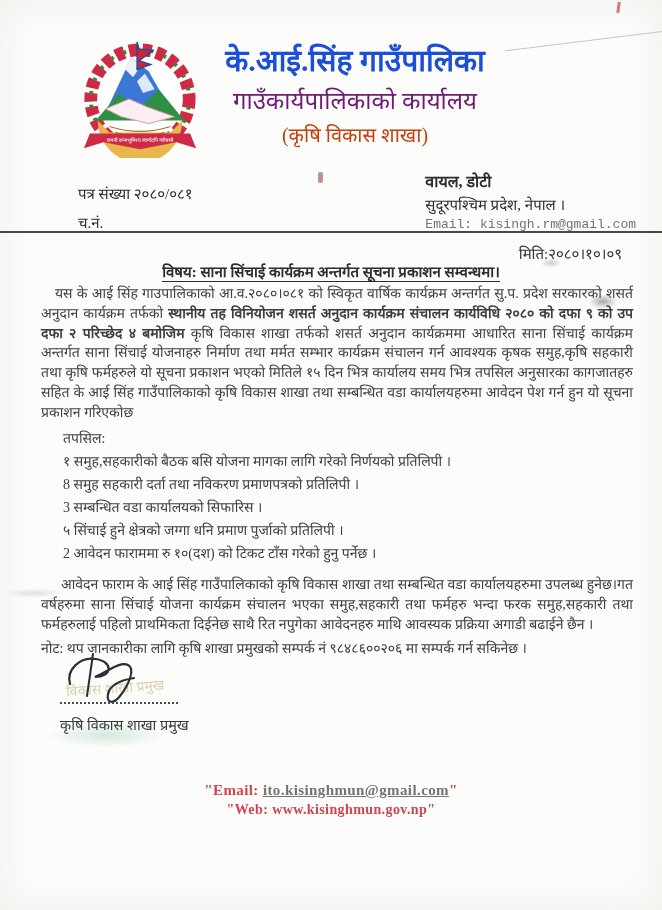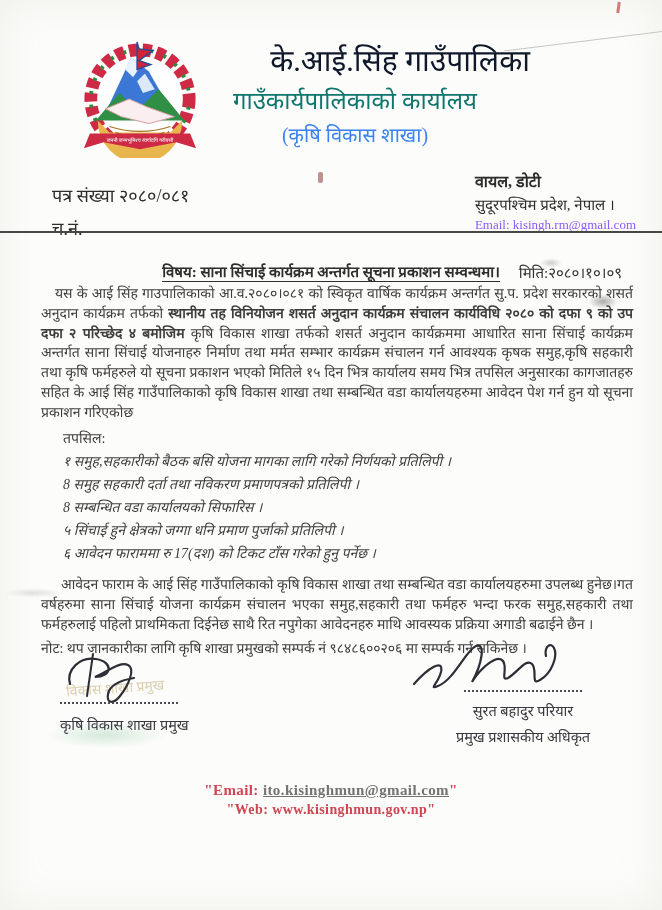--- a/index.html
+++ b/index.html
@@ -2,41 +2,41 @@
 <html><head>
 <meta charset="utf-8">
 <style>
   html,body{margin:0;padding:0;background:#e9e9e7;}
   .page{position:relative;width:662px;height:910px;background:#fcfcfa;margin:0 auto;
         font-family:"Liberation Serif","DejaVu Serif",serif;color:#3f3e3c;overflow:hidden;
         box-shadow:inset 0 0 40px rgba(180,178,170,.18);}
   
   .logo{position:absolute;left:76px;top:38px;width:128px;height:120px;}
   .titles{position:absolute;left:180px;top:44px;width:350px;text-align:center;line-height:1.15;}
-  .t1{font-size:30px;color:#0f172a;font-weight:400;text-align:right;}
-  .t2{font-size:24px;color:#0f766e;margin-top:9px;}
-  .t3{font-size:20px;color:#3b82f6;margin-top:9px;}
+  .t1{font-size:30px;color:#1d4ed8;font-weight:700;}
+  .t2{font-size:24px;color:#701a75;margin-top:9px;}
+  .t3{font-size:20px;color:#c2410c;margin-top:9px;}
   
-  .meta-left{position:absolute;left:52px;top:183px;font-size:18px;color:#2d2d2d;}
+  .meta-left{position:absolute;left:78px;top:183px;font-size:15px;color:#2d2d2d;}
   .meta-left .l2{margin-top:9px;}
   .meta-right{position:absolute;right:26px;top:170px;color:#2d2d2d;}
   .mr-place{font-size:16px;font-weight:600;}
   .mr-prov{font-size:15px;margin-top:2px;}
-  .mr-email{font-size:13px;margin-top:3px;font-family:Liberation Serif, serif;color:#8b5cf6;}
+  .mr-email{font-size:13px;margin-top:3px;font-family:Liberation Mono, monospace;color:#737373;}
   .rule{position:absolute;left:0;top:231px;width:662px;height:2px;background:#474747;}
-  .date-line{position:absolute;right:40px;top:243px;font-size:15px;color:#333;margin-top:19px;}
+  .date-line{position:absolute;right:40px;top:243px;font-size:15px;color:#333;}
   .subject{position:absolute;left:0;top:261px;width:100%;text-align:center;font-size:15px;font-weight:700;color:#2e2e2e;}
   .subject span{border-bottom:1.6px solid #2e2e2e;padding-bottom:1px;}
   
   .body{position:absolute;left:41px;top:284px;width:592px;font-size:14px;line-height:19.8px;color:#3f3e3c;}
   .p{text-align:justify;text-indent:14px;}
   .bold-mid{font-weight:700;}
   .tapasil{margin:6px 0 2px 22px;}
   .items{margin-left:22px;}
-  .items div{margin-top:3.2px;font-style:italic;}
+  .items div{margin-top:3.2px;}
   .p2{margin-top:12px;text-align:justify;text-indent:20px;}
   .note{margin-top:4px;}
   
   .sig-left{position:absolute;left:60px;top:644px;width:210px;}
   .sig-right{position:absolute;right:24px;top:634px;width:230px;text-align:center;}
   .sig-scrawl{display:block;margin-bottom:-16px;}
   .dotline{display:inline-block;width:118px;border-bottom:2.2px dotted #4a4a52;height:6px;}
   .sig-name{font-size:14.5px;margin-top:4px;color:#38383f;}
   .sig-title{font-size:14.5px;margin-top:6px;color:#38383f;}
   .stamp-remnant{position:absolute;left:6px;top:34px;transform:rotate(-4deg);color:#c9b684;opacity:.65;
@@ -108,49 +108,41 @@
   <div class="subject">
     <span>विषय: साना सिंचाई कार्यक्रम अन्तर्गत सूचना प्रकाशन सम्वन्धमा।</span>
   </div>
 
   <div class="body">
     <div class="p"><span>यस के आई सिंह गाउपालिकाको आ.व.२०८०।०८१ को स्विकृत वार्षिक कार्यक्रम अन्तर्गत सु.प. प्रदेश सरकारको शसर्त अनुदान कार्यक्रम तर्फको </span><span class="bold-mid">स्थानीय तह विनियोजन शसर्त अनुदान कार्यक्रम संचालन कार्यविधि २०८० को दफा ९ को उप दफा २ परिच्छेद ४ बमोजिम</span><span> कृषि विकास शाखा तर्फको शसर्त अनुदान कार्यक्रममा आधारित साना सिंचाई कार्यक्रम अन्तर्गत साना सिंचाई योजनाहरु निर्माण तथा मर्मत सम्भार कार्यक्रम संचालन गर्न आवश्यक कृषक समुह,कृषि सहकारी तथा कृषि फर्महरुले यो सूचना प्रकाशन भएको मितिले १५ दिन भित्र कार्यालय समय भित्र तपसिल अनुसारका कागजातहरु सहित के आई सिंह गाउँपालिकाको कृषि विकास शाखा तथा सम्बन्धित वडा कार्यालयहरुमा आवेदन पेश गर्न हुन यो सूचना प्रकाशन गरिएकोछ</span></div>
     <div class="tapasil">तपसिल:</div>
     <div class="items">
       <div>१ समुह,सहकारीको बैठक बसि योजना मागका लागि गरेको निर्णयको प्रतिलिपी ।</div>
       <div>8 समुह सहकारी दर्ता तथा नविकरण प्रमाणपत्रको प्रतिलिपी ।</div>
-      <div>8 सम्बन्धित वडा कार्यालयको सिफारिस ।</div>
+      <div>3 सम्बन्धित वडा कार्यालयको सिफारिस ।</div>
       <div>५ सिंचाई हुने क्षेत्रको जग्गा धनि प्रमाण पुर्जाको प्रतिलिपी ।</div>
-      <div>६ आवेदन फाराममा रु 17(दश) को टिकट टाँस गरेको हुनु पर्नेछ ।</div>
+      <div>2 आवेदन फाराममा रु १०(दश) को टिकट टाँस गरेको हुनु पर्नेछ ।</div>
     </div>
     <div class="p2">आवेदन फाराम के आई सिंह गाउँपालिकाको कृषि विकास शाखा तथा सम्बन्धित वडा कार्यालयहरुमा उपलब्ध हुनेछ।गत वर्षहरुमा साना सिंचाई योजना कार्यक्रम संचालन भएका समुह,सहकारी तथा फर्महरु भन्दा फरक समुह,सहकारी तथा फर्महरुलाई पहिलो प्राथमिकता दिईनेछ साथै रित नपुगेका आवेदनहरु माथि आवस्यक प्रक्रिया अगाडी बढाईने छैन ।</div>
     <div class="note">नोट: थप जानकारीका लागि कृषि शाखा प्रमुखको सम्पर्क नं ९८४८६००२०६ मा सम्पर्क गर्न सकिनेछ ।</div>
   </div>
 
   <div class="sig-left">
     <div class="stamp-remnant">विकास शाखा प्रमुख</div>
     <div class="stamp-smear"></div>
     <div class="txt">
       <svg class="sig-scrawl" width="112" height="62" viewBox="0 0 112 62">
         <path d="M10,40 C6,26 20,12 36,15 C54,18 52,33 35,33 C47,28 60,17 68,21 C76,25 68,42 60,52 C54,60 46,60 48,50 C50,40 62,36 74,34" fill="none" stroke="#2d2d36" stroke-width="2.2" stroke-linecap="round"></path>
         <path d="M33,10 L27,52" fill="none" stroke="#2d2d36" stroke-width="2" stroke-linecap="round"></path>
       </svg>
       <span class="dotline"></span>
       <div class="sig-title">कृषि विकास शाखा प्रमुख</div>
     </div>
   </div>
 
-  <div class="sig-right">
-    <svg class="sig-scrawl" width="170" height="64" viewBox="0 0 170 64" style="margin-bottom:-20px;">
-      <path d="M6,50 C20,34 36,24 33,38 C30,50 20,56 30,52 C46,46 58,16 68,12 C78,8 74,30 64,48 C74,32 90,20 95,27 C100,34 92,48 100,44 C110,38 118,24 124,30 C130,36 122,52 132,46 C144,39 150,22 146,14 C143,8 136,12 138,22" fill="none" stroke="#2d2d36" stroke-width="2.2" stroke-linecap="round"></path>
-    </svg>
-    <div><span class="dotline"></span></div>
-    <div class="sig-name">सुरत बहादुर परियार</div>
-    <div class="sig-title">प्रमुख प्रशासकीय अधिकृत</div>
-  </div>
 
   <div class="footer">
     <div class="f1">
       <span class="red">"Email:</span>
       <span class="f-link">ito.kisinghmun@gmail.com</span><span class="red">"</span>
     </div>
     <div class="f2">
       <span class="red">"Web:</span>
       <span class="blue" style="color:#2563b0;"><span class="red">www.kisinghmun.gov.np</span></span><span class="red">"</span>
     </div>

